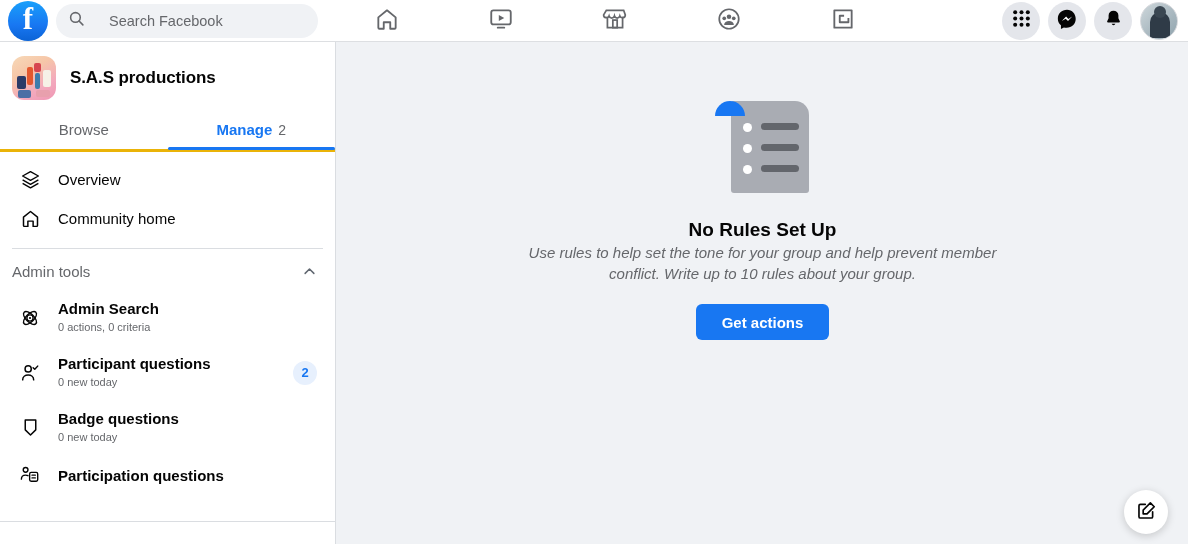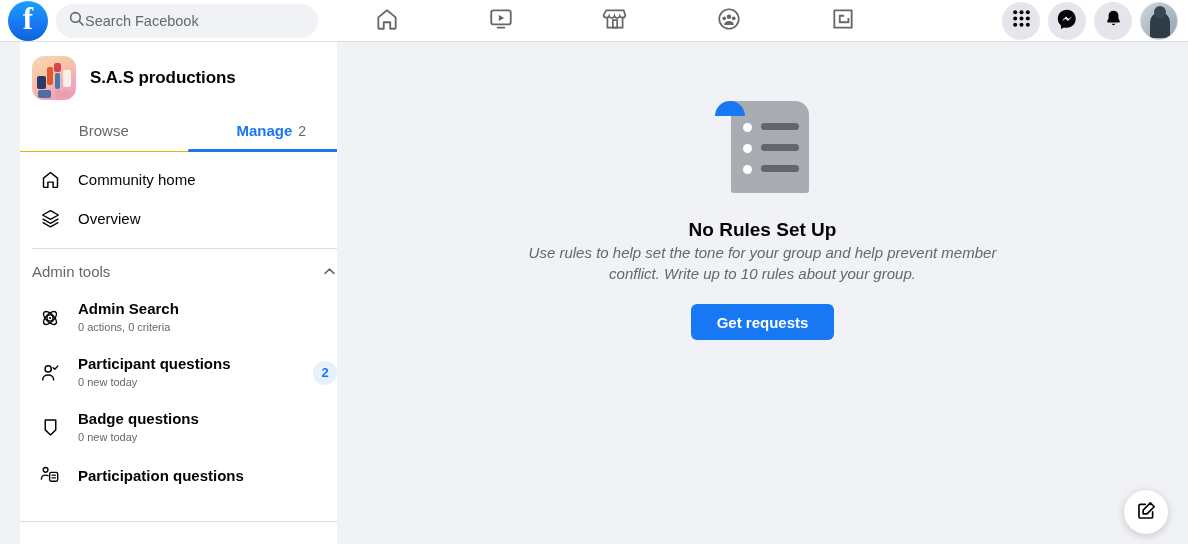--- a/index.html
+++ b/index.html
@@ -22,21 +22,21 @@
   .tb-left { display: flex; align-items: center; padding-left: 8px; gap: 8px; width: 330px; }
   .fb-logo {
     width: 40px; height: 40px; border-radius: 50%;
     background: linear-gradient(180deg, #19a0fb 0%, #1877f2 60%, #0b63d6 100%);
     display: flex; align-items: center; justify-content: center;
     color: #fff; font-size: 31px; font-weight: bold;
     font-family: "Liberation Serif", serif; line-height: 1;
     padding-bottom: 5px; flex: none;
   }
   .search-pill {
-    display: flex; align-items: center; gap: 0;
+    display: flex; align-items: center; gap: 24px;
     width: 262px; height: 34px;
     background: #f0f2f5; border-radius: 17px;
     padding: 0 12px;
   }
   .search-pill .ph { color: #65676b; font-size: 14.5px; }
 
   .tb-center { flex: 1; display: flex; align-items: center; justify-content: flex-start; }
   .navicons { display: flex; align-items: center; }
   .navbtn {
     width: 114px; height: 40px;
@@ -64,39 +64,38 @@
     width: 12px; height: 12px; border-radius: 50%; background: #3a4752; z-index: 2;
   }
 
   
   .sidebar {
     position: absolute; top: 42px; left: 0;
     width: 336px; height: 502px;
     background: #ffffff;
     border-right: 1px solid #dadde1;
     overflow: hidden;
-    margin-left: 20px;
   }
   .grp-head { display: flex; align-items: center; gap: 14px; padding: 14px 12px 10px 12px; }
   .grp-avatar {
     width: 44px; height: 44px; border-radius: 12px; flex: none;
     background: linear-gradient(150deg,#f7d9b8 0%,#f6c6a8 35%,#f3a9bd 70%,#ef97b4 100%);
     position: relative; overflow: hidden;
   }
   .grp-avatar i { position: absolute; display: block; border-radius: 2px; }
   .ga1 { left: 5px;  top: 20px; width: 9px;  height: 13px; background: #2b3a67; }
   .ga2 { left: 15px; top: 11px; width: 6px;  height: 18px; background: #e4572e; border-radius: 3px; }
   .ga3 { left: 22px; top: 7px;  width: 7px;  height: 9px;  background: #d64550; }
   .ga4 { left: 23px; top: 17px; width: 5px;  height: 16px; background: #3f7cac; border-radius: 3px; }
   .ga5 { left: 31px; top: 14px; width: 8px;  height: 17px; background: #f6f1e7; border-radius: 3px; }
   .ga6 { left: 6px;  top: 34px; width: 13px; height: 8px;  background: #4a6fa5; }
   .ga7 { left: 24px; top: 34px; width: 14px; height: 7px;  background: #e8a0ad; }
   .grp-name { font-size: 17px; font-weight: bold; color: #050505; letter-spacing: -0.1px; }
 
-  .tabs { display: flex; height: 42px; border-bottom: 1px solid #eab308; }
+  .tabs { display: flex; height: 42px; border-bottom: 3px solid #eab308; }
   .tab {
     flex: 1; display: flex; align-items: center; justify-content: center; gap: 6px;
     font-size: 15px; color: #65676b; cursor: pointer; position: relative;
   }
   .tab.active { color: #1877f2; font-weight: bold; align-items: center; }
   .tab.active::after {
     content: ""; position: absolute; left: 0; right: 0; bottom: -1px;
     height: 3px; background: #1877f2; border-radius: 2px;
   }
   .tab .cnt { font-size: 14px; color: #65676b; font-weight: normal; }
@@ -291,38 +290,38 @@
       </div>
       <div class="tab active">
         <span>Manage</span>
         <span class="cnt">2</span>
       </div>
     </div>
 
     <div class="navlist">
       <div class="row">
         <span class="ricon">
-          <svg width="21" height="21" viewBox="0 0 24 24" fill="none" stroke="#050505" stroke-width="1.7" stroke-linejoin="round">
-              <path d="M4 10.5 12 4l8 6.5V20a1 1 0 0 1-1 1h-4v-6H9v6H5a1 1 0 0 1-1-1z"></path>
-            </svg>
-        </span>
-        <div class="rtext">
-          <div class="rlabel plain">Community home</div>
-        </div>
-      </div>
-      <div class="row">
-        <span class="ricon">
           <svg width="21" height="21" viewBox="0 0 24 24" fill="none" stroke="#050505" stroke-width="1.6" stroke-linejoin="round">
               <path d="M12 3 3 8l9 5 9-5z"></path>
               <path d="M3 12.5 12 17.5 21 12.5"></path>
               <path d="M3 16.5 12 21.5 21 16.5"></path>
             </svg>
         </span>
         <div class="rtext">
           <div class="rlabel plain">Overview</div>
+        </div>
+      </div>
+      <div class="row">
+        <span class="ricon">
+          <svg width="21" height="21" viewBox="0 0 24 24" fill="none" stroke="#050505" stroke-width="1.7" stroke-linejoin="round">
+              <path d="M4 10.5 12 4l8 6.5V20a1 1 0 0 1-1 1h-4v-6H9v6H5a1 1 0 0 1-1-1z"></path>
+            </svg>
+        </span>
+        <div class="rtext">
+          <div class="rlabel plain">Community home</div>
         </div>
       </div>
     </div>
 
     <div class="divider"></div>
 
     <div class="sect">
       <span class="sect-t">Admin tools</span>
       <span class="chev">
         <svg width="15" height="15" viewBox="0 0 24 24" fill="none" stroke="#606770" stroke-width="2.4" stroke-linecap="round" stroke-linejoin="round">
@@ -402,21 +401,21 @@
         <div class="doc-dot d1"></div>
         <div class="doc-line d1"></div>
         <div class="doc-dot d2"></div>
         <div class="doc-line d2"></div>
         <div class="doc-dot d3"></div>
         <div class="doc-line d3"></div>
       </div>
 
       <div class="e-title">No Rules Set Up</div>
       <div class="e-desc">Use rules to help set the tone for your group and help prevent member conflict. Write up to 10 rules about your group.</div>
-      <button class="cta">Get requests</button>
+      <button class="cta">Get actions</button>
     </div>
 
     <div class="fab">
       <span>
         <svg width="21" height="21" viewBox="0 0 24 24" fill="none" stroke="#050505" stroke-width="1.9" stroke-linecap="round" stroke-linejoin="round">
             <path d="M19 13.5V19a1.6 1.6 0 0 1-1.6 1.6H5A1.6 1.6 0 0 1 3.4 19V6.6A1.6 1.6 0 0 1 5 5h5.6"></path>
             <path d="M16.4 3.3 20.8 7.7 12.6 15.9H8.2v-4.4z"></path>
           </svg>
       </span>
     </div>

